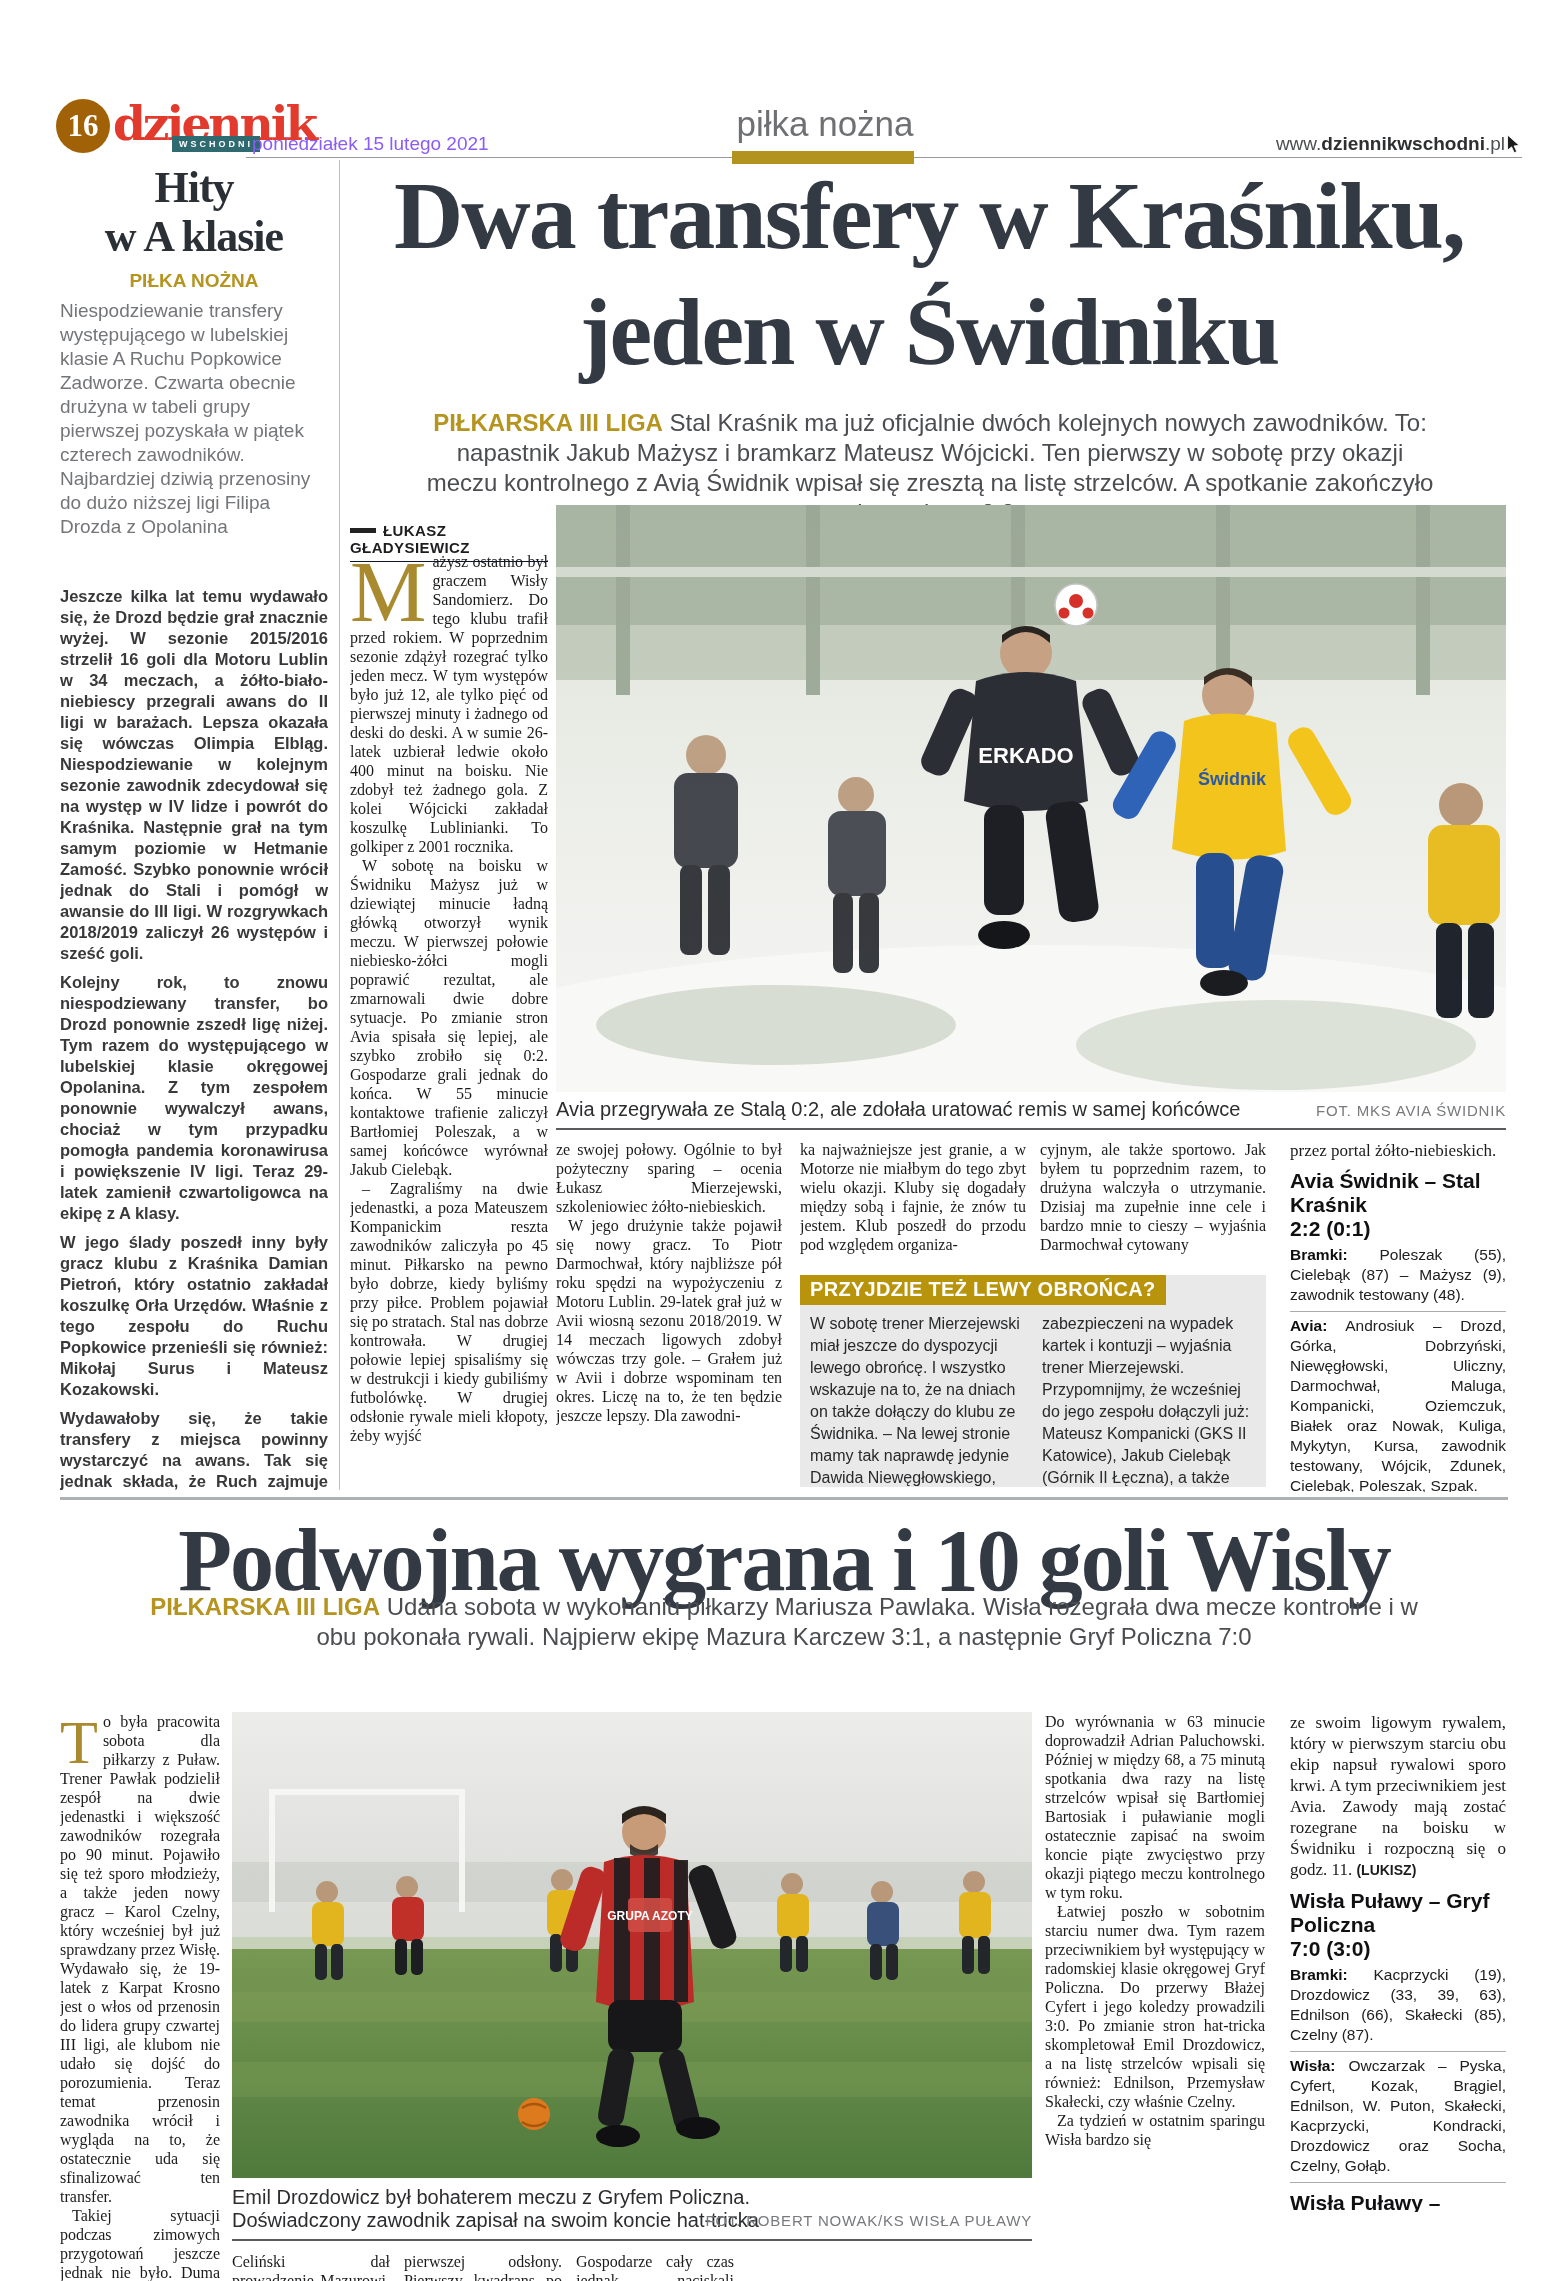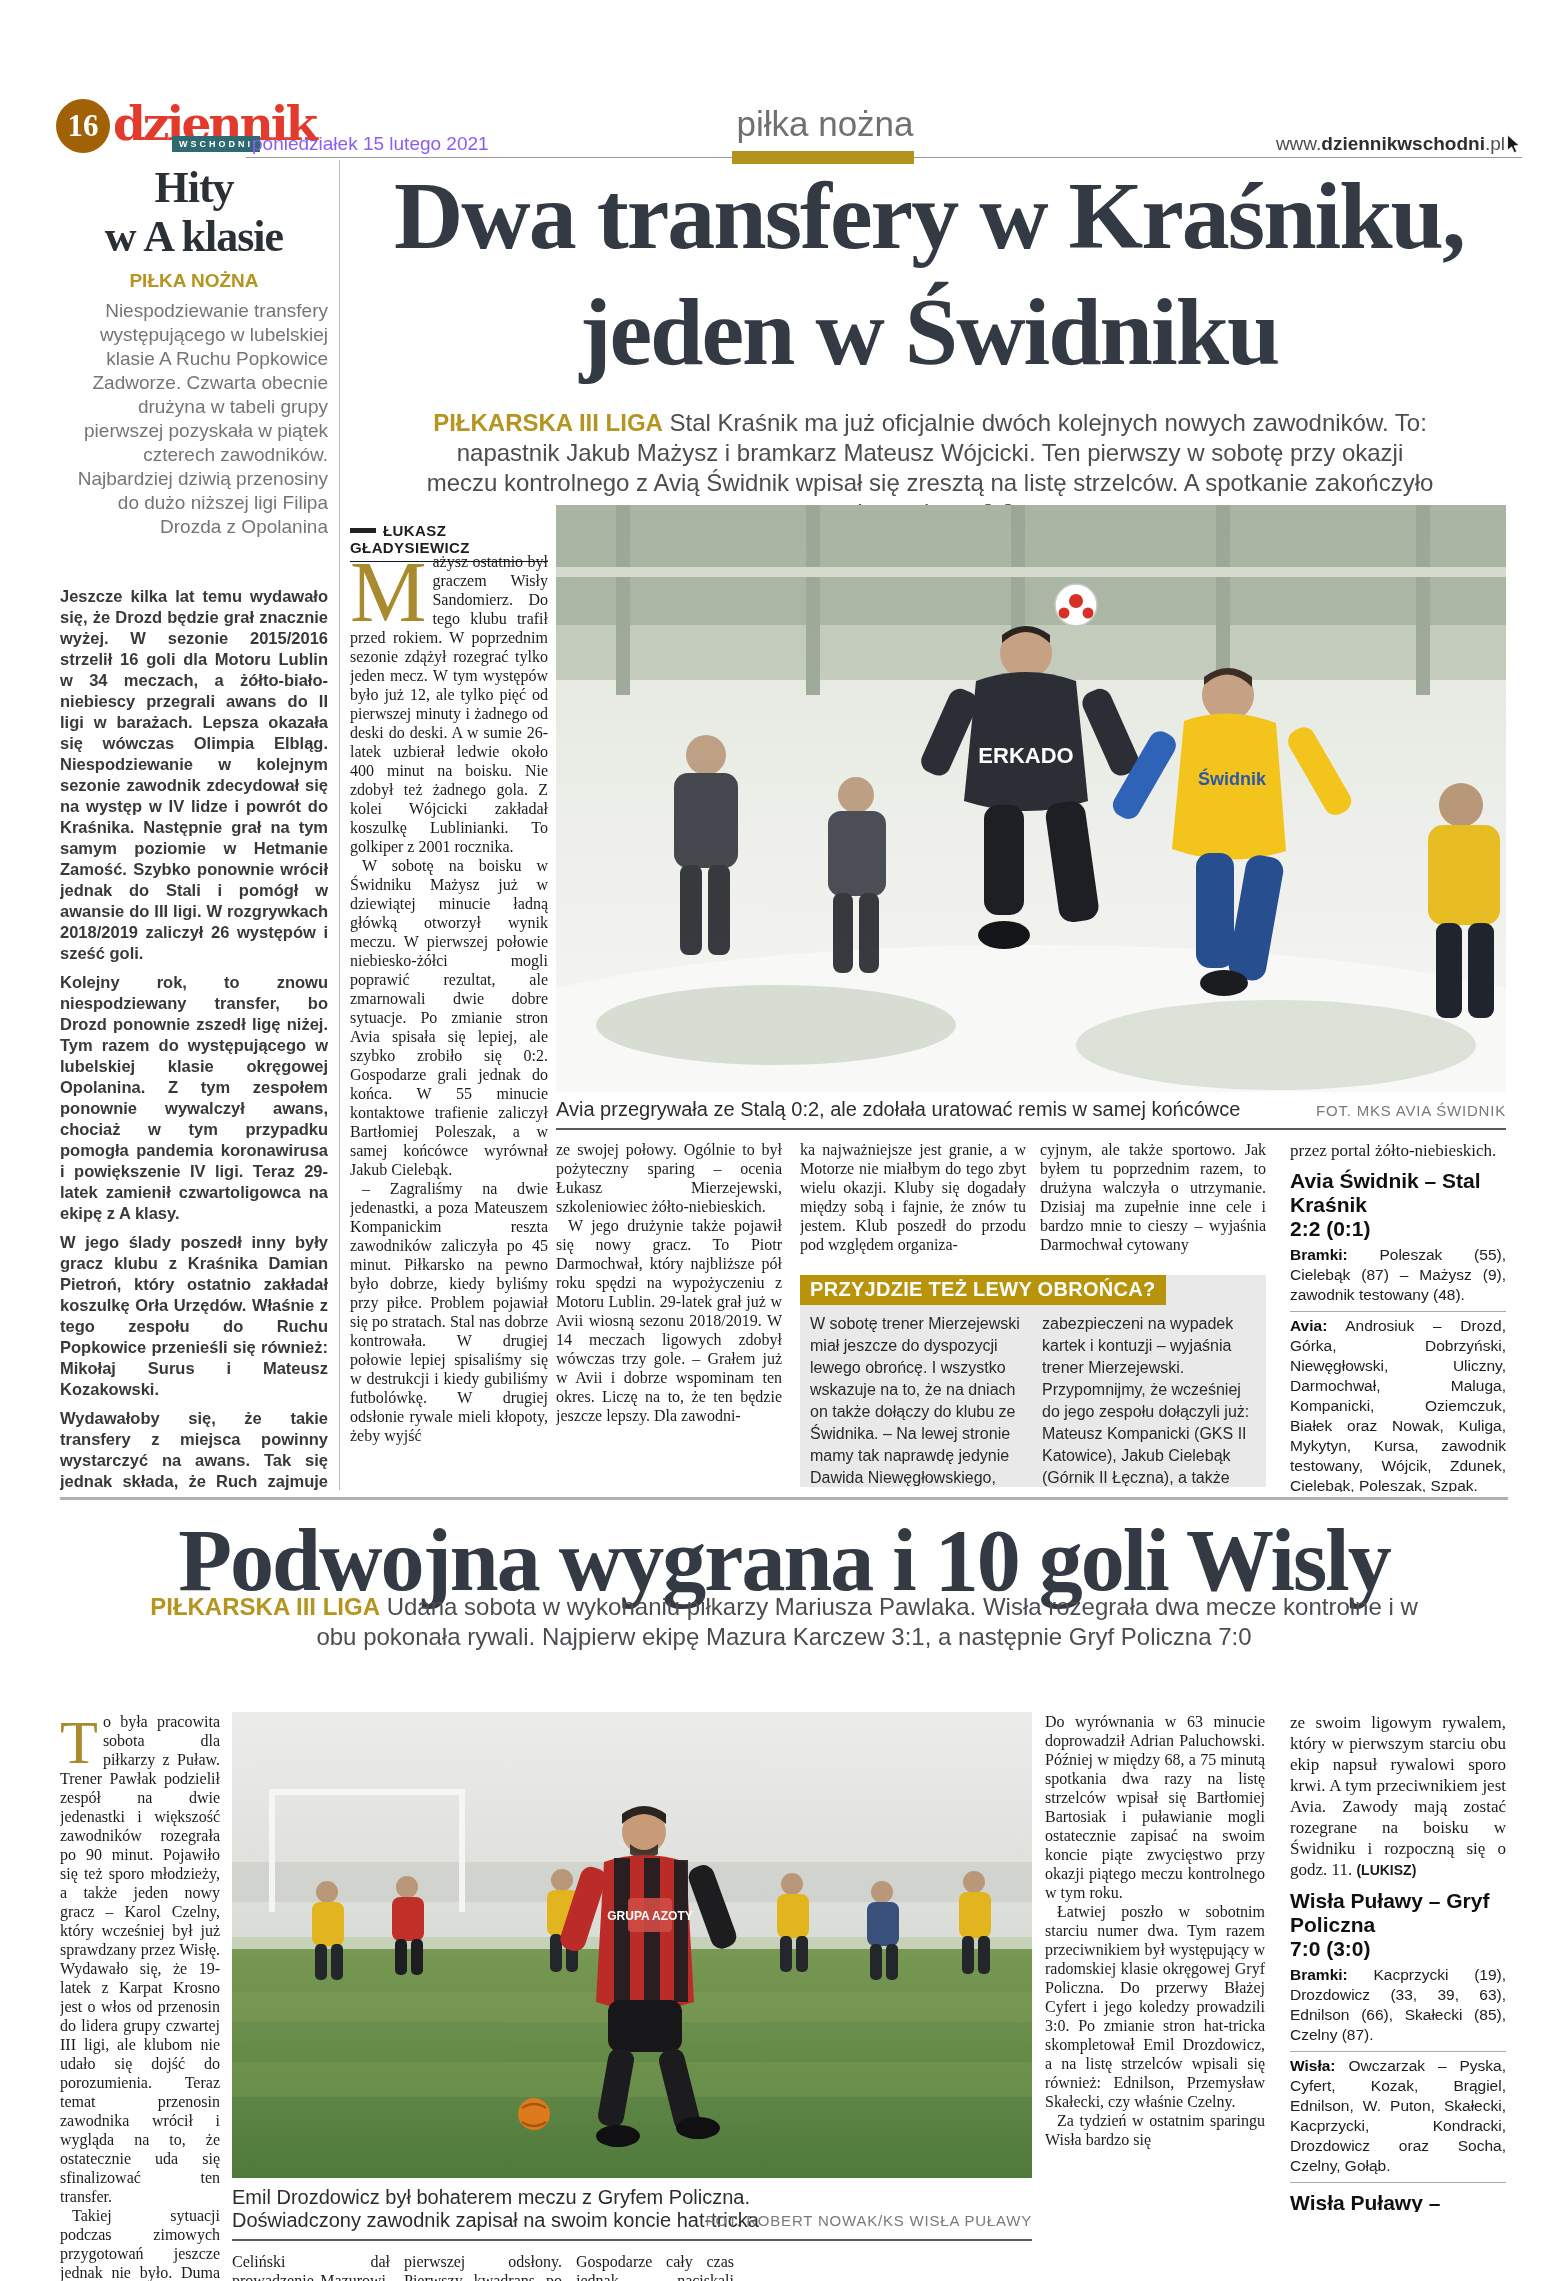--- a/index.html
+++ b/index.html
@@ -27,21 +27,21 @@
   .website { left:1120px; top:133px; width:402px; text-align:right; font-size:19px; color:#4c4e50; }
   .website b { color:#2e2f31; }
   .cursor-icon { display:inline-block; vertical-align:-4px; margin-left:2px; }
 
   
   .sb-title { left:60px; top:163px; width:268px; text-align:center;
     font-family:"Liberation Serif",serif; font-weight:bold; font-size:44px;
     line-height:49px; color:#2b3037; letter-spacing:-1px; }
   .sb-kicker { left:60px; top:270px; width:268px; text-align:center;
     font-weight:bold; font-size:19px; color:#b5941f; }
-  .sb-intro { left:60px; top:299px; width:268px; text-align:right;
+  .sb-intro { left:60px; top:299px; width:268px; text-align:left;
     font-size:19px; line-height:24px; color:#737578; }
   .sb-body { left:60px; top:586px; width:268px; height:904px; overflow:hidden;
     font-weight:bold; font-size:16.5px; line-height:21px; color:#39393b; text-align:justify; }
   .sb-body p { margin-bottom:8px; }
   .v-rule { left:339px; top:160px; width:1px; height:1330px; background:#bcbec0; }
 
   
   .a1-headline { left:350px; top:158px; width:1158px; text-align:center;
     font-family:"Liberation Serif",serif; font-weight:bold; font-size:96px;
     line-height:116px; letter-spacing:-2px; color:#333a44; }

